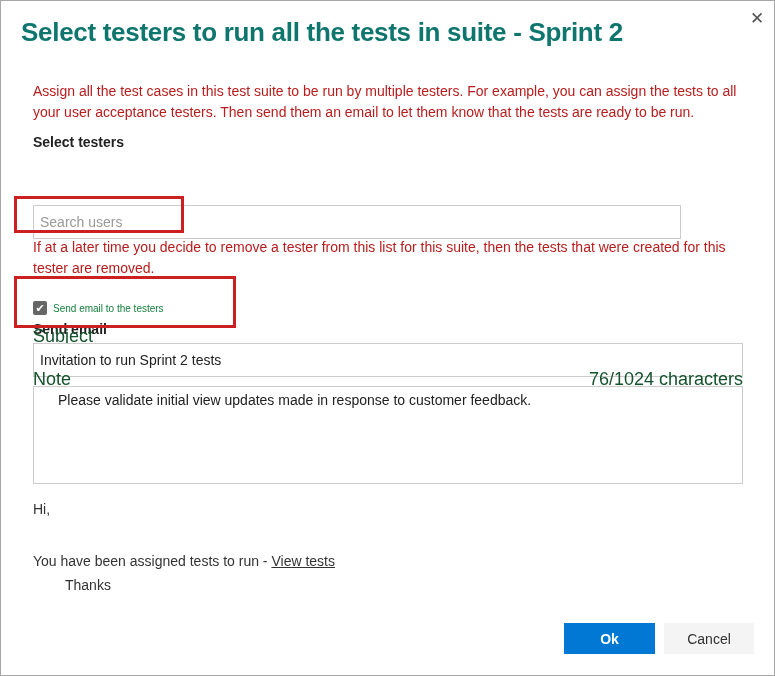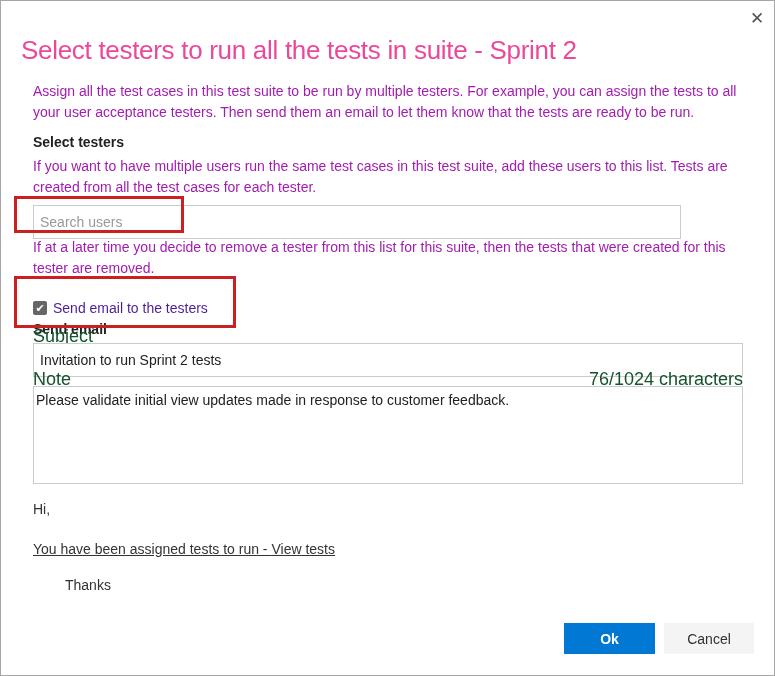--- a/index.html
+++ b/index.html
@@ -23,26 +23,26 @@
   .abs { position: absolute; }
   .close-btn {
     position: absolute; left: 744px; top: 5px;
     width: 24px; height: 24px;
     font-size: 17px; color: #555;
     display: flex; align-items: center; justify-content: center;
     cursor: pointer; background: none; border: none;
     font-family: "Liberation Sans", sans-serif;
   }
   .title {
-    left: 20px; top: 34px; width: 700px;
-    font-size: 26px; font-weight: 400; letter-spacing: -0.3px;
-    color: #ec4899; white-space: nowrap;
+    left: 20px; top: 16px; width: 700px;
+    font-size: 26px; font-weight: 700; letter-spacing: -0.3px;
+    color: #0f766e; white-space: nowrap;
   }
   .body-text {
-    font-size: 14px; line-height: 21px; color: #a21caf;
+    font-size: 14px; line-height: 21px; color: #b91c1c;
     width: 712px; left: 32px;
   }
   .section-heading {
     left: 32px; font-size: 14px; font-weight: bold; color: #212121;
   }
   .text-input {
     border: 1px solid #ccc; background: #fff;
     font-family: "Liberation Sans", sans-serif;
     font-size: 14px; color: #212121;
     padding: 16px 6px; outline: none;
@@ -57,33 +57,33 @@
   .anno-email  { left: 13px; top: 275px; width: 222px; height: 52px; }
   .checkbox-row {
     left: 32px; top: 299px; height: 16px;
     display: flex; align-items: center; gap: 6px;
   }
   .checkbox {
     width: 14px; height: 14px; background: #666; border-radius: 2px;
     color: #fff; font-size: 11px; line-height: 14px; text-align: center;
     display: inline-block; cursor: default;
   }
-  .checkbox-label { font-size: 14px; color: #4c1d95; text-align: center; }
+  .checkbox-label { font-size: 10px; color: #15803d; text-align: center; }
   .field-label { font-size: 18px; color: #14532d; }
   .label-row {
     left: 32px; width: 710px;
     display: flex; justify-content: space-between; align-items: flex-end;
   }
   .subject-input { left: 32px; top: 342px; width: 710px; height: 24px; }
   .note-textarea {
     left: 32px; top: 385px; width: 710px; height: 98px;
     resize: none; border: 1px solid #ccc;
     font-family: "Liberation Sans", sans-serif;
     font-size: 14px; color: #212121; line-height: 19px;
-    padding: 4px 2px; outline: none;
+    padding: 4px 24px; outline: none;
   }
   .preview-text { font-size: 14px; color: #333; left: 32px; }
   .view-tests-link { color: #333; text-decoration: underline; cursor: pointer; }
   .footer-btn {
     position: absolute; top: 622px; height: 31px;
     border: none; font-family: "Liberation Sans", sans-serif;
     font-size: 14px; cursor: pointer;
     display: flex; align-items: center; justify-content: center;
   }
   .ok-btn { left: 563px; width: 91px; background: #0078d4; color: #fff; font-weight: bold; }
@@ -95,21 +95,20 @@
 <div class="dialog">
 
   <div class="content-clip">
 
     <div class="abs title">Select testers to run all the tests in suite - Sprint 2</div>
 
     <div class="abs body-text" style="top:80px;">Assign all the test cases in this test suite to be run by multiple testers. For example, you can assign the tests to all your user acceptance testers. Then send them an email to let them know that the tests are ready to be run.</div>
 
     <div class="abs section-heading" style="top:133px;">Select testers</div>
 
-    <div class="abs body-text" style="top:155px;">If you want to have multiple users run the same test cases in this test suite, add these users to this list. Tests are created from all the test cases for each tester.</div>
 
     <input type="text" class="abs text-input search-input" placeholder="Search users" style="">
 
     <div class="abs annotation-box anno-search"></div>
 
     <div class="abs body-text" style="top:236px;">If at a later time you decide to remove a tester from this list for this suite, then the tests that were created for this tester are removed.</div>
 
     <div class="abs section-heading" style="top:283px;margin-top:37px;">Send email</div>
 
     <div class="abs checkbox-row">
@@ -125,21 +124,21 @@
 
     <div class="abs label-row" style="top:368px;">
       <span class="field-label">Note</span>
       <span class="field-label">76/1024 characters</span>
     </div>
 
     <textarea class="abs note-textarea" style="">Please validate initial view updates made in response to customer feedback.</textarea>
 
     <div class="abs preview-text" style="top:500px;">Hi,</div>
 
-    <div class="abs preview-text" style="top:540px;text-decoration:underline;">
+    <div class="abs preview-text" style="top:552px;">
       <span>You have been assigned tests to run - </span><span class="view-tests-link">View tests</span>
     </div>
 
     <div class="abs preview-text" style="top:576px;margin-left:32px;">Thanks</div>
 
   </div>
 
   <button class="close-btn">✕</button>
 
   <button class="footer-btn cancel-btn">Cancel</button>

